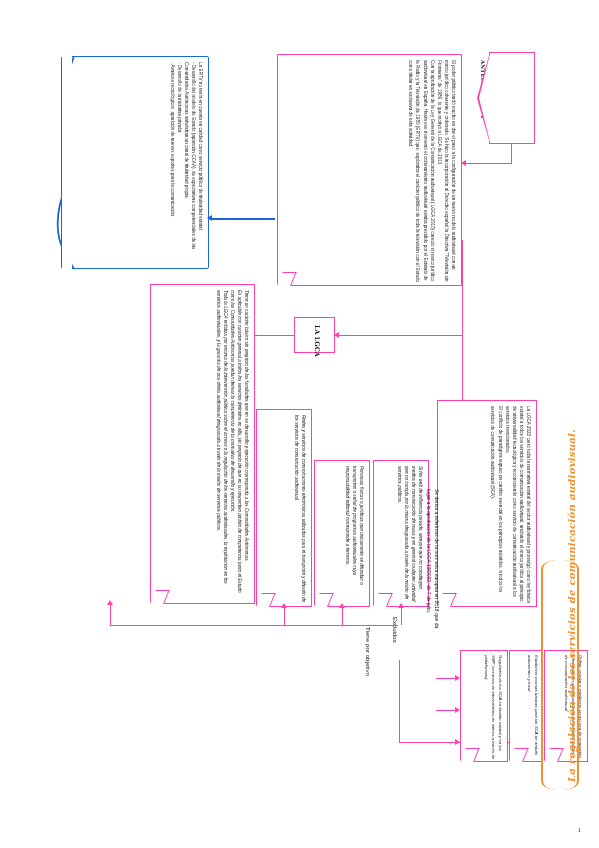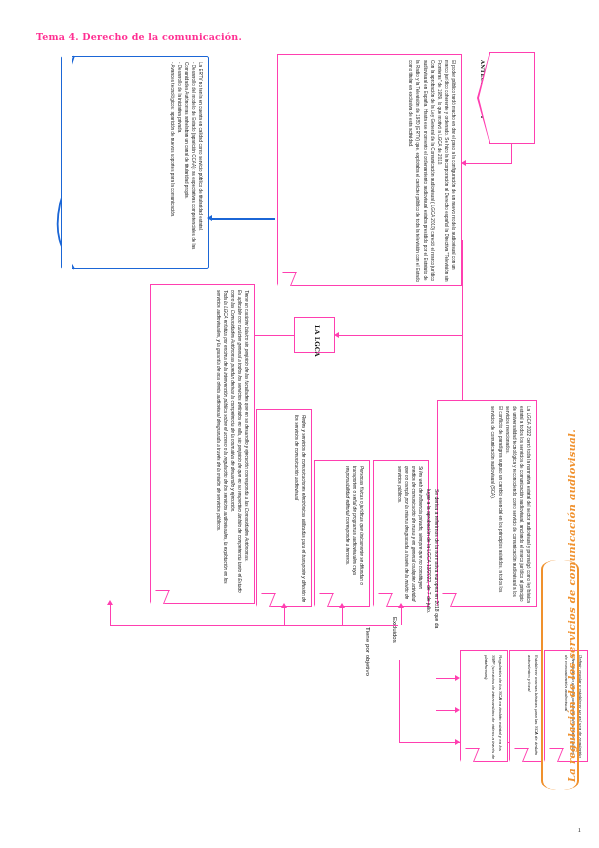--- a/index.html
+++ b/index.html
@@ -165,21 +165,20 @@
     font-size: 7px;
     color: #333;
     font-family: "Liberation Serif", serif;
   }
 </style>
 </head>
 <body>
 
 <div id="page">
 
-  <div class="doc-title">Tema 4. Derecho de la comunicación.</div>
 
   <div class="banner" style="left:489px; top:52px; width:46px; height:92px;">
     <div class="rot" style="left:33px; top:7px; width:80px;">
       <div class="banner-label">Antecedentes y</div>
       <div class="banner-label">evolución del</div>
       <div class="banner-label">modelo regulatorio</div>
     </div>
 
     <div style="position:absolute; left:-1px; top:-1px; width:0;height:0;
                 border-top:47px solid transparent; border-bottom:47px solid transparent;

